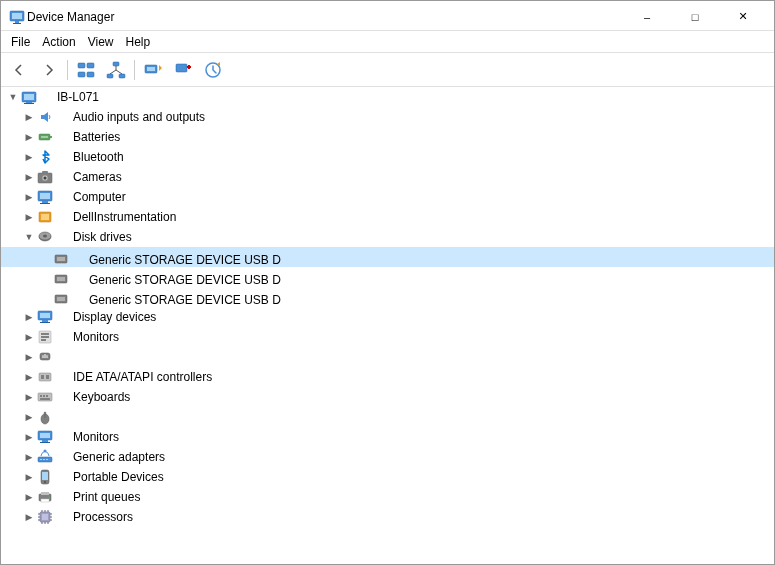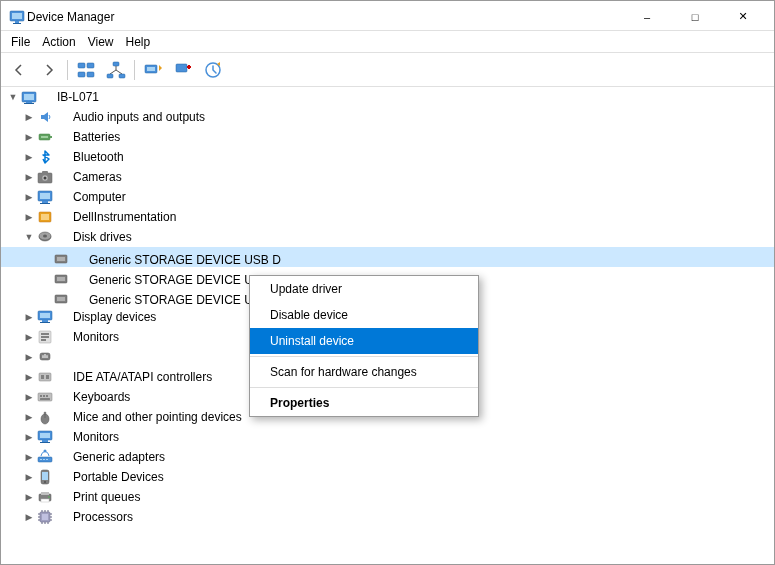--- a/index.html
+++ b/index.html
@@ -466,21 +466,20 @@
 
       <div class="tree-item indent-1">
         <span class="expand-icon">▶</span>
         <span class="item-icon">
           <svg width="16" height="16" viewBox="0 0 16 16">
             <ellipse cx="8" cy="10" rx="4" ry="5" fill="#808080" stroke="#505050" stroke-width="0.5"></ellipse>
             <line x1="8" y1="5" x2="8" y2="9" stroke="#505050" stroke-width="0.5"></line>
             <circle cx="8" cy="4" r="1" fill="#808080" stroke="#505050" stroke-width="0.5"></circle>
           </svg>
         </span>
-        <span class="item-label">Mice and other pointing devices</span>
       </div>
 
       <div class="tree-item indent-1">
         <span class="expand-icon">▶</span>
         <span class="item-icon">
           <svg width="16" height="16" viewBox="0 0 16 16">
             <rect x="1" y="2" width="14" height="9" rx="1" fill="#4a90d9" stroke="#2060a0" stroke-width="0.5"></rect>
             <rect x="3" y="4" width="10" height="5" fill="#a8d4f5"></rect>
             <rect x="5" y="11" width="6" height="2" fill="#4a90d9"></rect>
             <rect x="3" y="13" width="10" height="1" fill="#2060a0"></rect>
@@ -547,34 +546,15 @@
             <line x1="13" y1="5" x2="15" y2="5" stroke="#606080" stroke-width="1"></line>
             <line x1="13" y1="8" x2="15" y2="8" stroke="#606080" stroke-width="1"></line>
             <line x1="13" y1="11" x2="15" y2="11" stroke="#606080" stroke-width="1"></line>
           </svg>
         </span>
         <span class="item-label">Processors</span>
       </div>
 
     </div>
 
-    <div class="context-menu">
-      <div class="ctx-item">
-        <span>Update driver</span>
-      </div>
-      <div class="ctx-item">
-        <span>Disable device</span>
-      </div>
-      <div class="ctx-item active">
-        <span>Uninstall device</span>
-      </div>
-      <div class="ctx-separator"></div>
-      <div class="ctx-item">
-        <span>Scan for hardware changes</span>
-      </div>
-      <div class="ctx-separator"></div>
-      <div class="ctx-item bold">
-        <span>Properties</span>
-      </div>
-    </div>
   </div>
 
 </div>
 
 </body></html>

